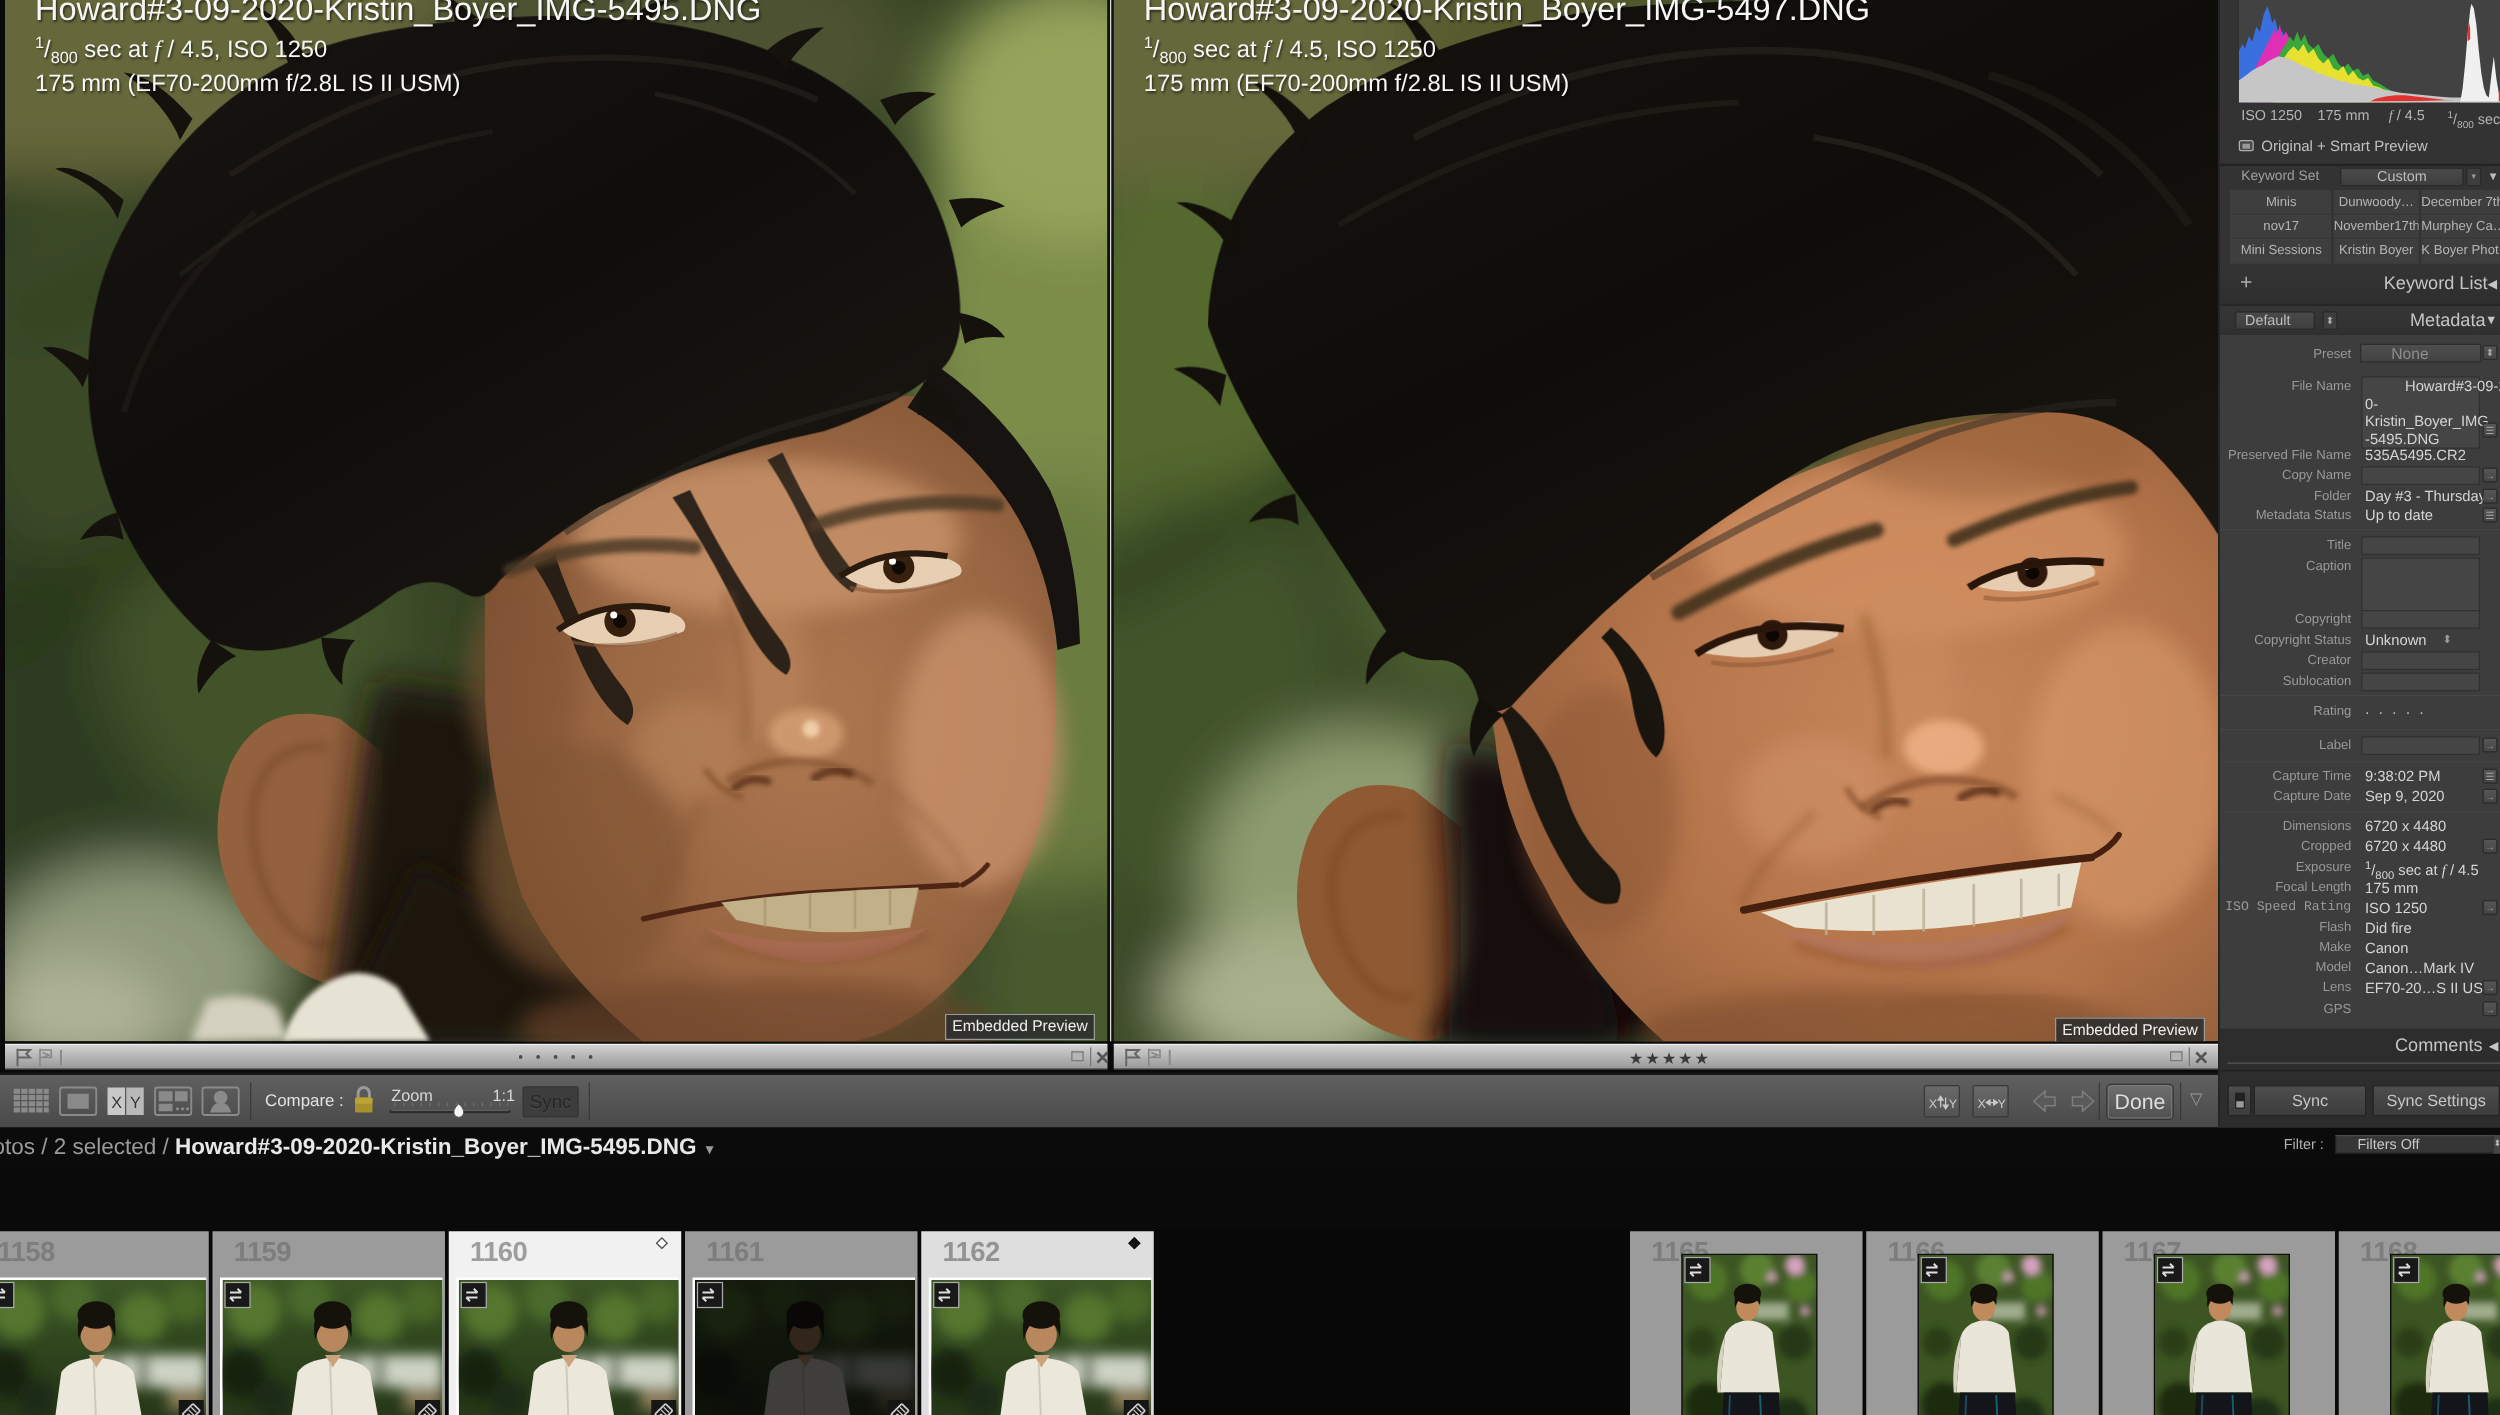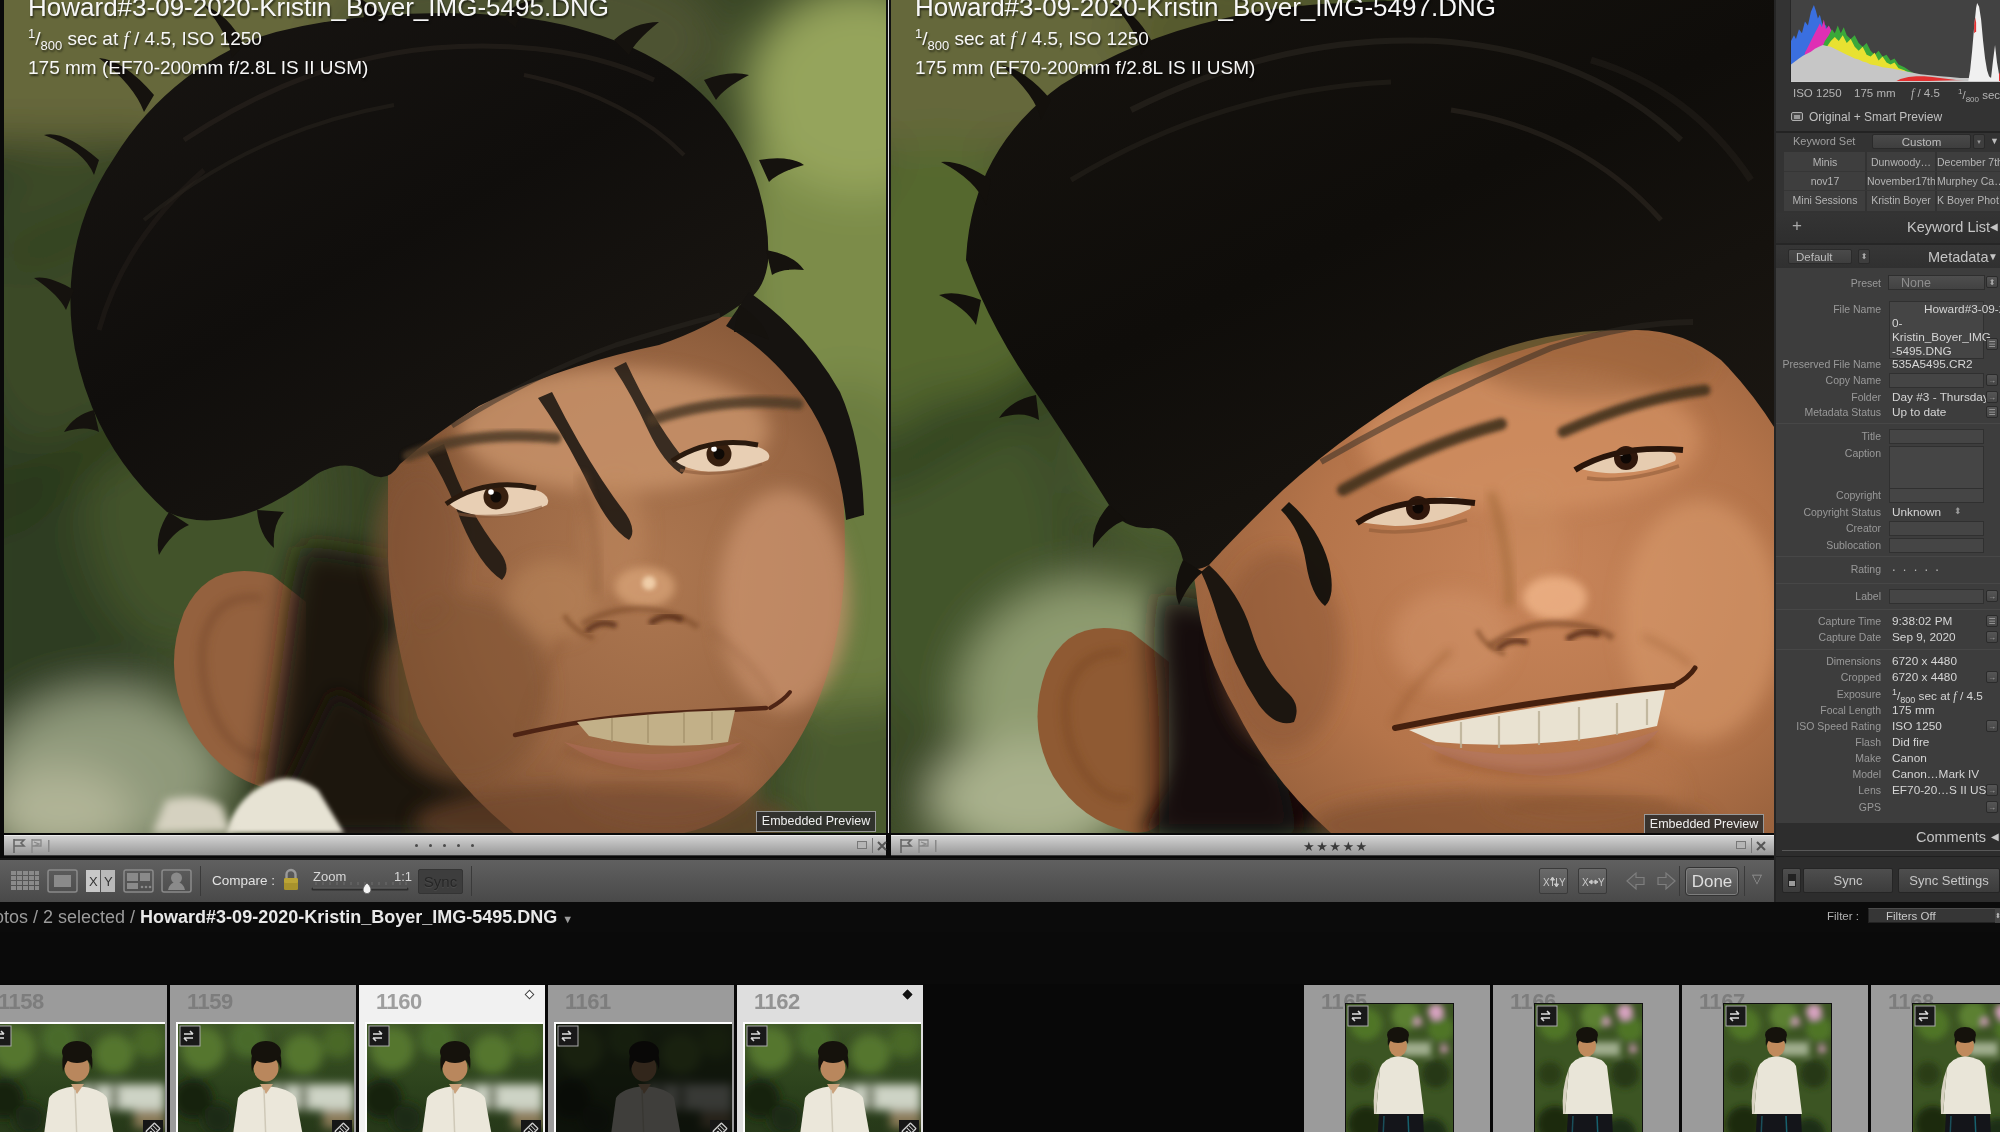--- a/index.html
+++ b/index.html
@@ -483,21 +483,21 @@
 
     <div class="abs" style="left:0; top:245px; width:224px; height:23px; background:linear-gradient(#363636,#303030);">
       <span class="abs" style="left:12px; top:4px; width:64px; height:15px; background:linear-gradient(#4a4a4a,#3e3e3e); border:1px solid #2a2a2a; border-radius:2px; color:#bdbdbd; font-size:11.5px; padding-left:7px; line-height:14px;">Default</span>
       <span class="abs" style="left:82px; top:4px; width:12px; height:15px; background:#3e3e3e; border:1px solid #2a2a2a; border-radius:2px; color:#aaa; font-size:8px; text-align:center; line-height:14px;">⬍</span>
       <span class="abs" style="left:152px; top:4px; color:#c5c5c5; font-size:14.5px;">Metadata</span>
       <span class="abs" style="left:212px; top:6px; color:#c5c5c5; font-size:10px;">▼</span>
     </div>
 
     <div id="meta" class="abs" style="left:0; top:268px; width:224px; height:555px; background:#3d3d3d; font-size:13px;">
       <span class="ml" style="top:9px;">Preset</span>
-      <span class="abs" style="left:112px; top:7px; width:97px; height:15px; background:linear-gradient(#4e4e4e,#424242); border:1px solid #2e2e2e; color:#8e8e8e; font-size:12.5px; line-height:14px; padding-left:12px;">None</span>
+      <span class="abs" style="left:112px; top:7px; width:97px; height:15px; background:linear-gradient(#4e4e4e,#424242); border:1px solid #2e2e2e; color:#8e8e8e; font-size:12.5px; line-height:14px; padding-left:24px;">None</span>
       <span class="mic" style="top:8px; left:210px;">⬍</span>
       <span class="ml" style="top:35px;">File Name</span>
       <span class="mbx" style="top:33px; height:58px;"></span>
       <span class="mv" style="top:34px;margin-left:32px;">Howard#3-09-202</span>
       <span class="mv" style="top:48px;">0-</span>
       <span class="mv" style="top:62px;">Kristin_Boyer_IMG</span>
       <span class="mv" style="top:76px;">-5495.DNG</span>
       <span class="mic" style="top:70px;">☰</span>
       <span class="ml" style="top:90px;">Preserved File Name</span>
       <span class="mv" style="top:89px;">535A5495.CR2</span>
@@ -541,21 +541,21 @@
       <span class="mdv" style="top:381px;"></span>
       <span class="ml" style="top:387px;">Dimensions</span>
       <span class="mv" style="top:386px;">6720 x 4480</span>
       <span class="ml" style="top:403px;">Cropped</span>
       <span class="mv" style="top:402px;">6720 x 4480</span>
       <span class="mic" style="top:403px;">→</span>
       <span class="ml" style="top:420px;">Exposure</span>
       <span class="mv" style="top:419px;"><sup style="font-size:9px;">1</sup>/<sub style="font-size:9px;">800</sub> sec at <i style="font-family:'Liberation Serif',serif;">f</i> / 4.5</span>
       <span class="ml" style="top:436px;">Focal Length</span>
       <span class="mv" style="top:435px;">175 mm</span>
-      <span class="ml" style="top:452px;">ISO Speed Rating</span>
+      <span class="ml" style="top:452px;font-family:Liberation Mono, monospace;">ISO Speed Rating</span>
       <span class="mv" style="top:451px;">ISO 1250</span>
       <span class="mic" style="top:452px;">→</span>
       <span class="ml" style="top:468px;">Flash</span>
       <span class="mv" style="top:467px;">Did fire</span>
       <span class="ml" style="top:484px;">Make</span>
       <span class="mv" style="top:483px;">Canon</span>
       <span class="ml" style="top:500px;">Model</span>
       <span class="mv" style="top:499px;">Canon…Mark IV</span>
       <span class="ml" style="top:516px;">Lens</span>
       <span class="mv" style="top:515px;">EF70-20…S II USM</span>

